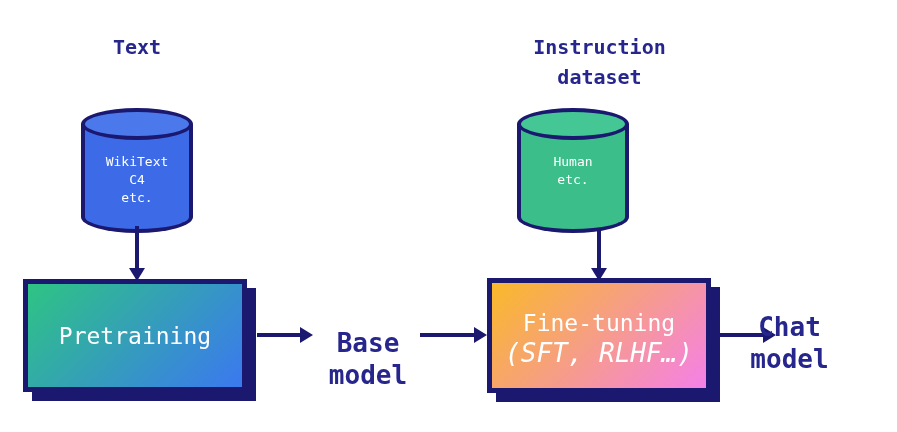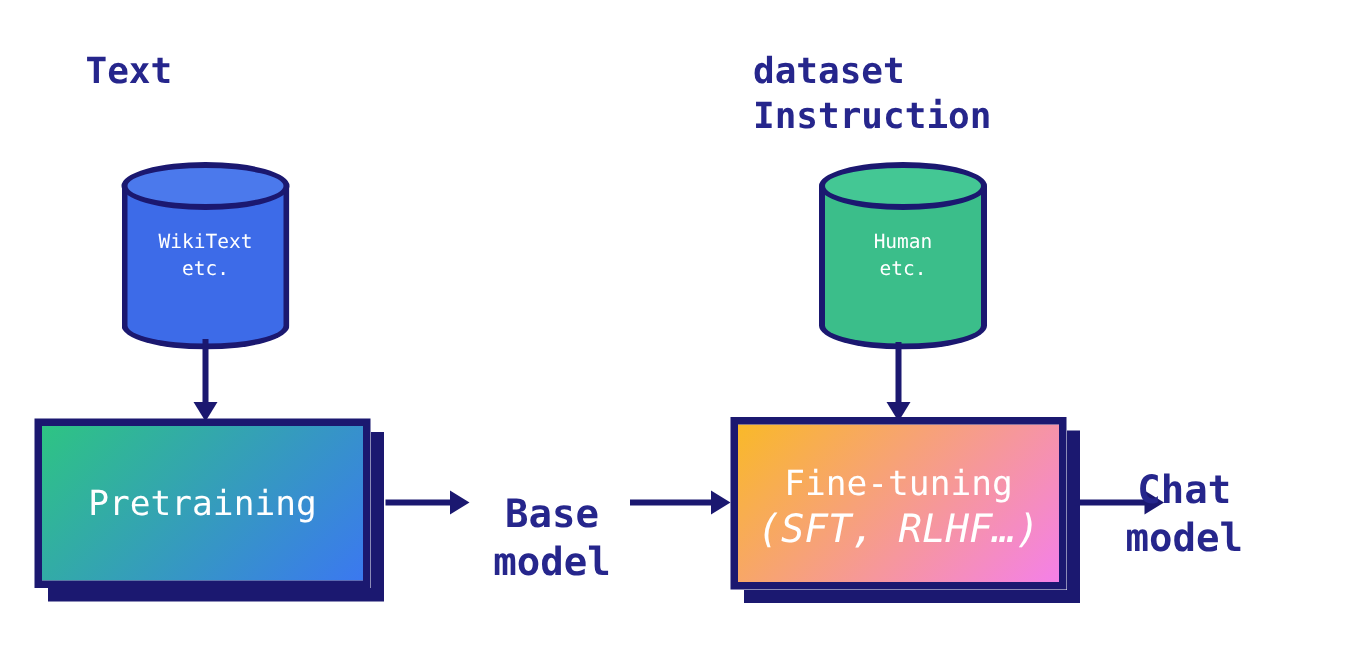--- a/index.html
+++ b/index.html
@@ -22,34 +22,34 @@
     font-family:"DejaVu Sans Mono",monospace;
   }
   .canvas{
     position:relative;
     width:897px;height:432px;
     background:var(--background);
     overflow:hidden;
   }
   .heading{
     position:absolute;
-    text-align:left;
-    font-size:24px;
+    text-align:center;
+    font-size:20px;
     font-weight:bold;
     line-height:30px;
     color:var(--label-text);
   }
   .heading span{display:block;}
   #corpus-heading{left:57px;top:32px;width:160px;}
   #instruction-heading{left:502px;top:32px;width:195px;}
 
   
   .cylinder{position:absolute;width:112px;height:125px;}
   #corpus-cylinder{left:81px;top:108px;}
-  #instruction-cylinder{left:546px;top:108px;}
+  #instruction-cylinder{left:517px;top:108px;}
   .cyl-body{
     position:absolute;left:0;right:0;top:16px;bottom:0;
     border:4px solid var(--navy);border-top:none;
     border-radius:0 0 56px 56px / 0 0 16px 16px;
   }
   .cyl-top{
     position:absolute;left:0;right:0;top:0;height:32px;
     border:4px solid var(--navy);
     border-radius:50%;
   }
@@ -138,20 +138,21 @@
 
   <div class="heading" id="corpus-heading">
     <span>Text</span>
   </div>
 
   <div class="cylinder" id="corpus-cylinder">
     <div class="cyl-body"></div>
     <div class="cyl-top"></div>
     <div class="cyl-label">
       <span>WikiText</span>
+      <span>C4</span>
       <span>etc.</span>
     </div>
   </div>
 
   <div class="arrow" id="arrow-corpus-to-pretraining">
     <div class="a-line-v"></div>
     <div class="a-head-down"></div>
   </div>
 
   <div class="pbox" id="pretraining-box">
@@ -167,22 +168,22 @@
     <span>Base</span>
     <span>model</span>
   </div>
 
   <div class="arrow" id="arrow-base-to-finetuning">
     <div class="a-line-h"></div>
     <div class="a-head-right"></div>
   </div>
 
   <div class="heading" id="instruction-heading">
+    <span>Instruction</span>
     <span>dataset</span>
-    <span>Instruction</span>
   </div>
 
   <div class="cylinder" id="instruction-cylinder">
     <div class="cyl-body"></div>
     <div class="cyl-top"></div>
     <div class="cyl-label">
       <span>Human</span>
       <span>etc.</span>
     </div>
   </div>

